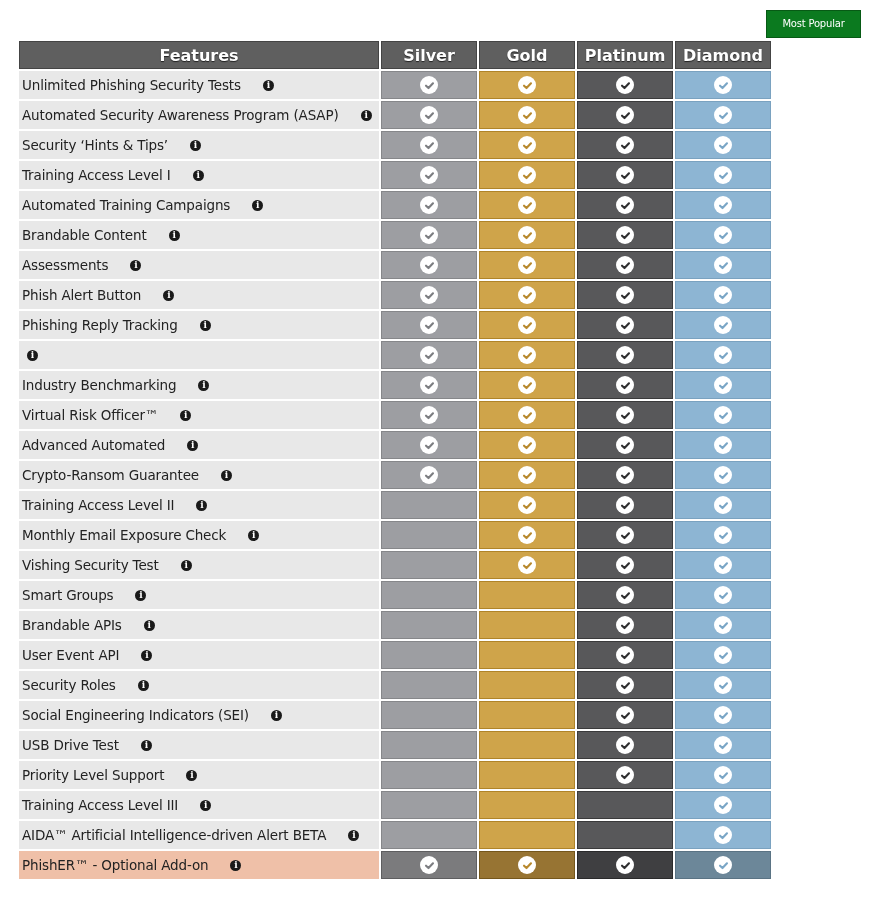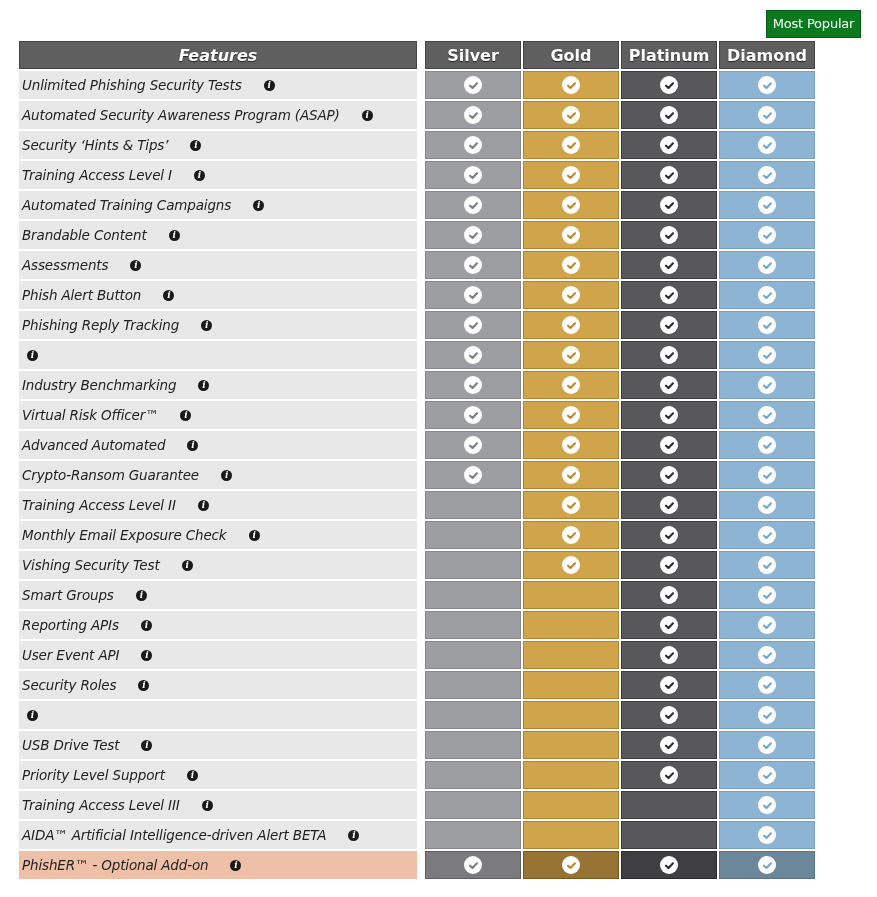--- a/index.html
+++ b/index.html
@@ -1,22 +1,22 @@
 <!DOCTYPE html>
 <html><head>
 <meta charset="utf-8">
 <style>
   html,body{margin:0;padding:0;background:#ffffff;}
   body{width:877px;height:897px;position:relative;font-family:"DejaVu Sans","Liberation Sans",sans-serif;overflow:hidden;}
-  .badge{position:absolute;left:766px;top:10px;width:95px;height:28px;background:#0b7a1f;border:1px solid #075a15;box-sizing:border-box;color:#fff;font-size:13px;line-height:26px;text-align:center;letter-spacing:-0.2px;}
+  .badge{position:absolute;left:766px;top:10px;width:95px;height:28px;background:#0b7a1f;border:1px solid #075a15;box-sizing:border-box;color:#fff;font-size:10px;line-height:26px;text-align:center;letter-spacing:-0.2px;}
   .table{position:absolute;left:19px;top:41px;width:843px;}
   .row{display:flex;height:28px;margin-bottom:2px;}
   .hdr{height:28px;margin-bottom:2px;}
   .cell{box-sizing:border-box;height:28px;display:flex;align-items:center;justify-content:center;}
-  .feat{width:398px;margin-right:8px;font-style:italic;}
+  .feat{width:360px;margin-right:2px;}
   .plan{width:96px;margin-right:2px;}
   .plan:last-child{margin-right:13px;}
   .hcell{background:#5f5f5f;border:1px solid #444;color:#fff;font-weight:bold;font-size:16px;text-shadow:0 1px 1px #222;}
   .fcell{background:#e8e8e8;justify-content:flex-start;padding-left:3px;font-size:13.5px;color:#222;letter-spacing:-0.15px;gap:17px;}
   .fcell.addon{background:#efc0a8;}
   .info{display:inline-block;width:11px;height:11px;border-radius:50%;background:#1a1a1a;color:#fff;font-size:9px;line-height:11px;text-align:center;font-weight:bold;font-family:"DejaVu Serif",serif;margin-left:5px;}
   .silver{background:#9d9ea2;border:1px solid #86878a;}
   .gold{background:#cfa44a;border:1px solid #b08428;}
   .platinum{background:#58585a;border:1px solid #3a3a3b;}
   .diamond{background:#8db5d3;border:1px solid #7aa2c0;}
@@ -617,21 +617,21 @@
         <div class="cell plan diamond">
           <div class="check">
             <svg viewBox="0 0 12 12">
               <path d="M2.2 6.2 L4.9 8.8 L9.8 3.6" fill="none" stroke="#7aa6c6" stroke-width="2.3" stroke-linecap="round" stroke-linejoin="round"></path>
             </svg>
           </div>
         </div>
       </div>
       <div class="row">
         <div class="cell fcell feat">
-          <span>Reporting APIs</span>
+          <span>Brandable APIs</span>
           <span class="info">i</span>
         </div>
         <div class="cell plan silver"></div>
         <div class="cell plan gold"></div>
         <div class="cell plan platinum">
           <div class="check">
             <svg viewBox="0 0 12 12">
               <path d="M2.2 6.2 L4.9 8.8 L9.8 3.6" fill="none" stroke="#2f2f30" stroke-width="2.3" stroke-linecap="round" stroke-linejoin="round"></path>
             </svg>
           </div>
@@ -683,20 +683,21 @@
         <div class="cell plan diamond">
           <div class="check">
             <svg viewBox="0 0 12 12">
               <path d="M2.2 6.2 L4.9 8.8 L9.8 3.6" fill="none" stroke="#7aa6c6" stroke-width="2.3" stroke-linecap="round" stroke-linejoin="round"></path>
             </svg>
           </div>
         </div>
       </div>
       <div class="row">
         <div class="cell fcell feat">
+          <span>Social Engineering Indicators (SEI)</span>
           <span class="info">i</span>
         </div>
         <div class="cell plan silver"></div>
         <div class="cell plan gold"></div>
         <div class="cell plan platinum">
           <div class="check">
             <svg viewBox="0 0 12 12">
               <path d="M2.2 6.2 L4.9 8.8 L9.8 3.6" fill="none" stroke="#2f2f30" stroke-width="2.3" stroke-linecap="round" stroke-linejoin="round"></path>
             </svg>
           </div>

